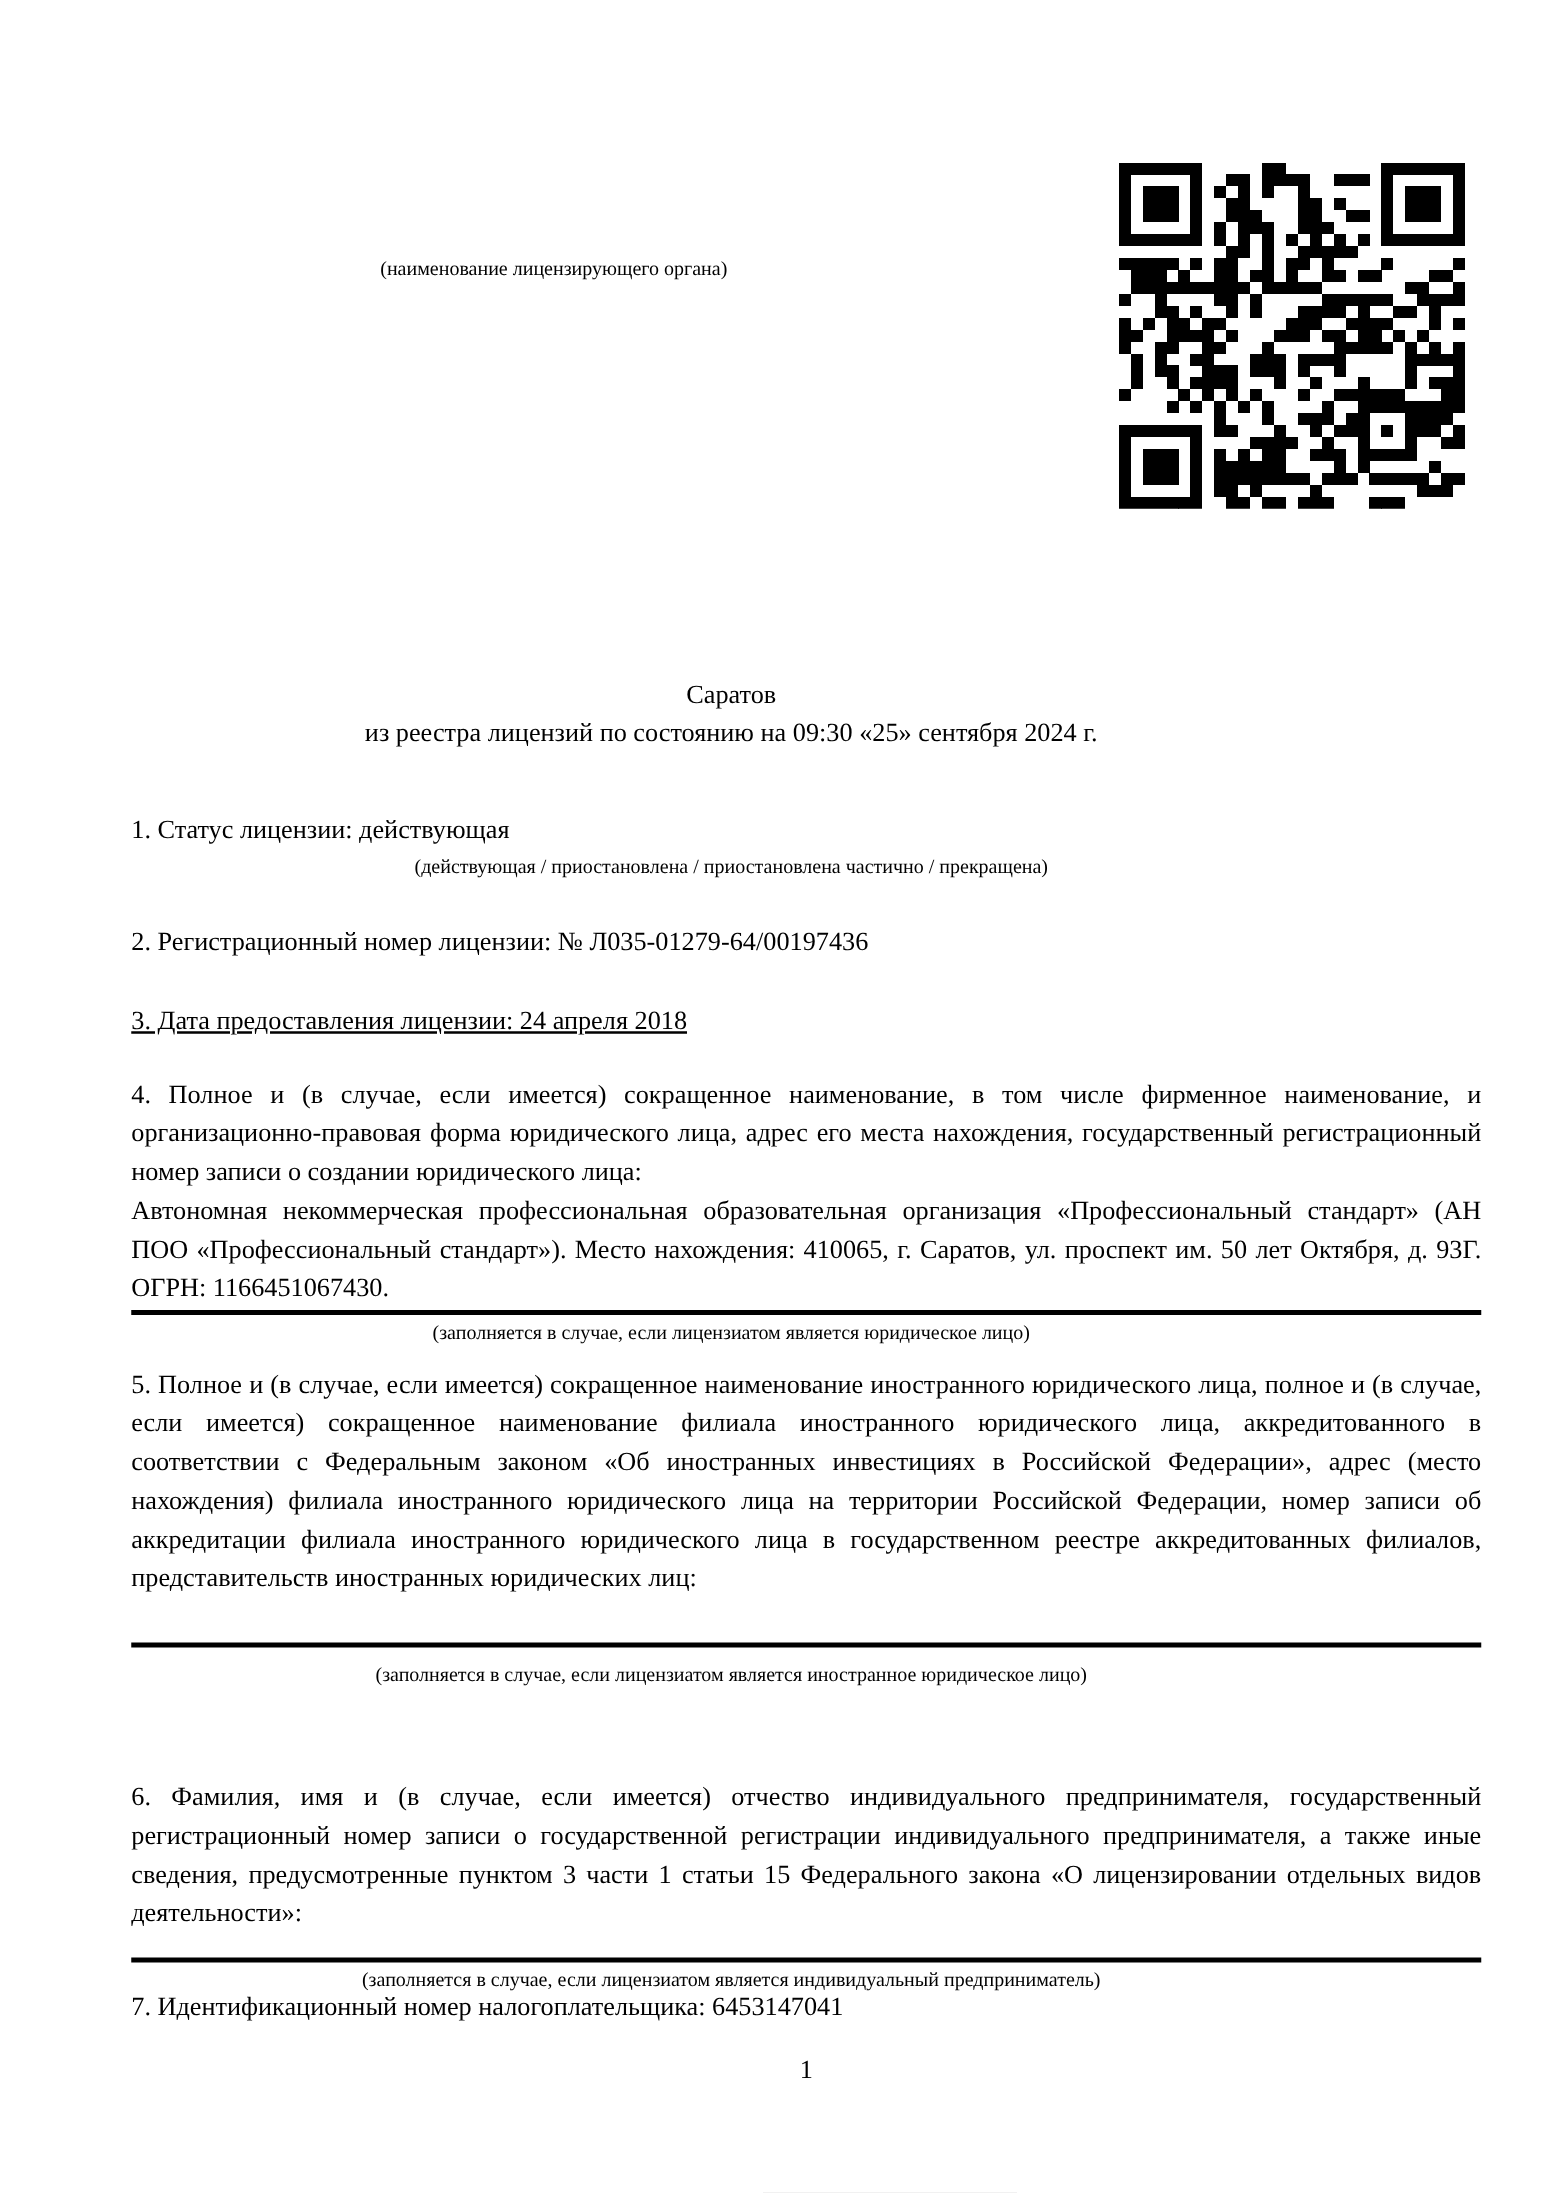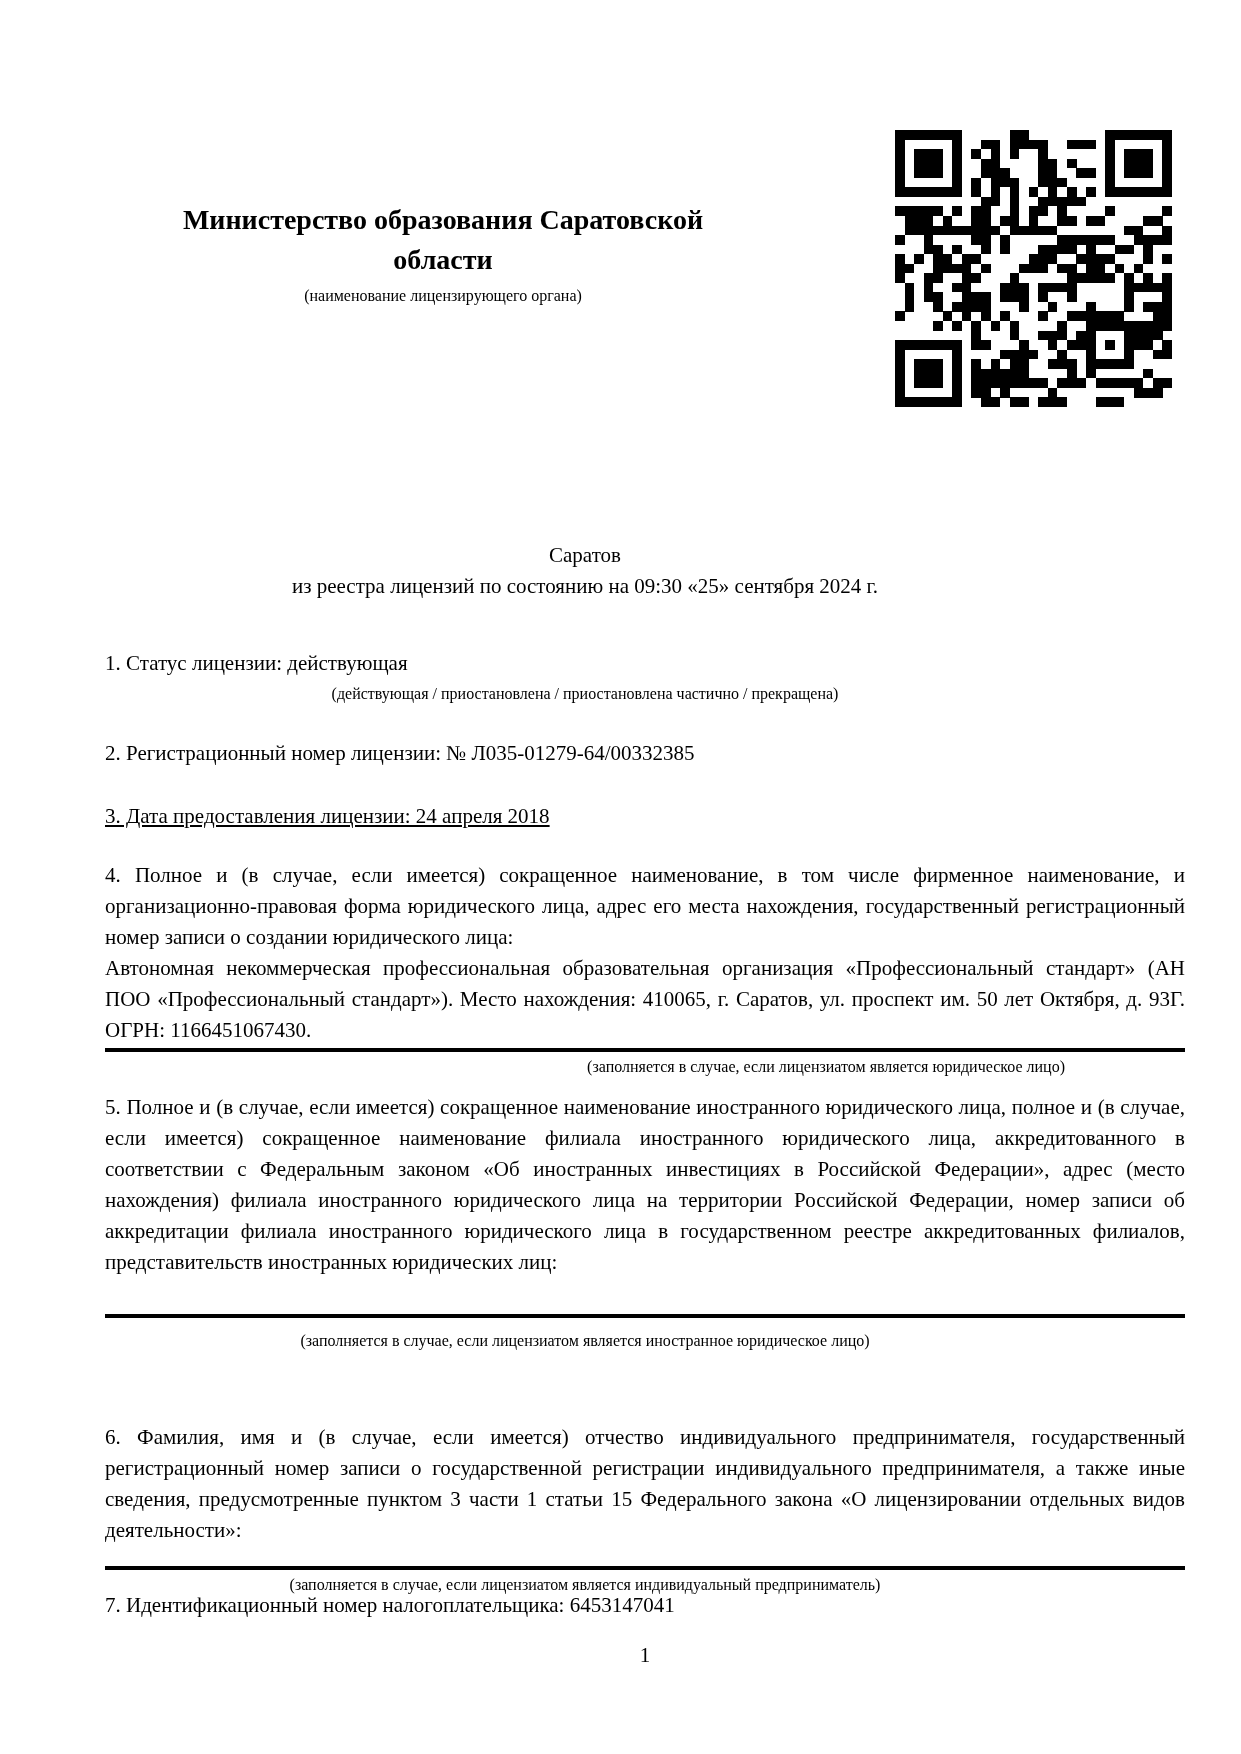--- a/index.html
+++ b/index.html
@@ -34,40 +34,39 @@
   .rule{border-top:4px solid #000;height:0;margin:0;}
   .caption{
     width:960px;font-size:16px;line-height:22px;text-align:center;
   }
   .item-1{top:648px;}
   .item-1 .caption{margin-top:4px;}
   .item-2{top:738px;}
   .item-3{top:801px;text-decoration:underline;}
   .item-4{top:860px;}
   .item-4 .rule{margin-top:2px;}
-  .item-4 .caption{margin-top:4px;text-align:right;}
+  .item-4 .caption{margin-top:4px;}
   .item-5{top:1092px;}
   .item-5 .rule{margin-top:36px;}
   .item-5 .caption{margin-top:12px;}
   .item-6{top:1422px;}
   .item-6 .rule{margin-top:20px;}
   .item-6 .caption{margin-top:4px;}
   .item-7{top:1590px;}
   .page-num{
     position:absolute;left:105px;top:1640px;width:1080px;
     text-align:center;font-size:21px;line-height:31px;
   }
 </style>
 </head>
 <body>
 
 <div class="page">
 
   <div class="ministry-block">
-    <div class="ministry-name">Министерство образования Саратовской области</div>
     <div class="ministry-caption">(наименование лицензирующего органа)</div>
   </div>
 
   <div class="qr-box"><svg width="277" height="277" viewBox="0 0 277 277" shape-rendering="crispEdges" fill="#000" role="img" aria-label="QR code">
         <rect x="0.00" y="0.00" width="9.61" height="9.61"></rect>
         <rect x="9.55" y="0.00" width="9.61" height="9.61"></rect>
         <rect x="19.10" y="0.00" width="9.61" height="9.61"></rect>
         <rect x="28.66" y="0.00" width="9.61" height="9.61"></rect>
         <rect x="38.21" y="0.00" width="9.61" height="9.61"></rect>
         <rect x="47.76" y="0.00" width="9.61" height="9.61"></rect>
@@ -498,21 +497,21 @@
     <div>Саратов</div>
     <div>из реестра лицензий по состоянию на 09:30 «25» сентября 2024 г.</div>
   </div>
 
   <div class="item item-1">
     <div>1. Статус лицензии: действующая</div>
     <div class="caption">(действующая / приостановлена / приостановлена частично / прекращена)</div>
   </div>
 
   <div class="item item-2">
-    <div>2. Регистрационный номер лицензии: № Л035-01279-64/00332385</div>
+    <div>2. Регистрационный номер лицензии: № Л035-01279-64/00197436</div>
   </div>
 
   <div class="item item-3">
     <div>3. Дата предоставления лицензии: 24 апреля 2018</div>
   </div>
 
   <div class="item item-4">
     <div class="para">4. Полное и (в случае, если имеется) сокращенное наименование, в том числе фирменное наименование, и организационно-правовая форма юридического лица, адрес его места нахождения, государственный регистрационный номер записи о создании юридического лица:</div>
     <div class="para">Автономная некоммерческая профессиональная образовательная организация «Профессиональный стандарт» (АН ПОО «Профессиональный стандарт»). Место нахождения: 410065, г. Саратов, ул. проспект им. 50 лет Октября, д. 93Г. ОГРН: 1166451067430.</div>
     <div class="rule"></div>

